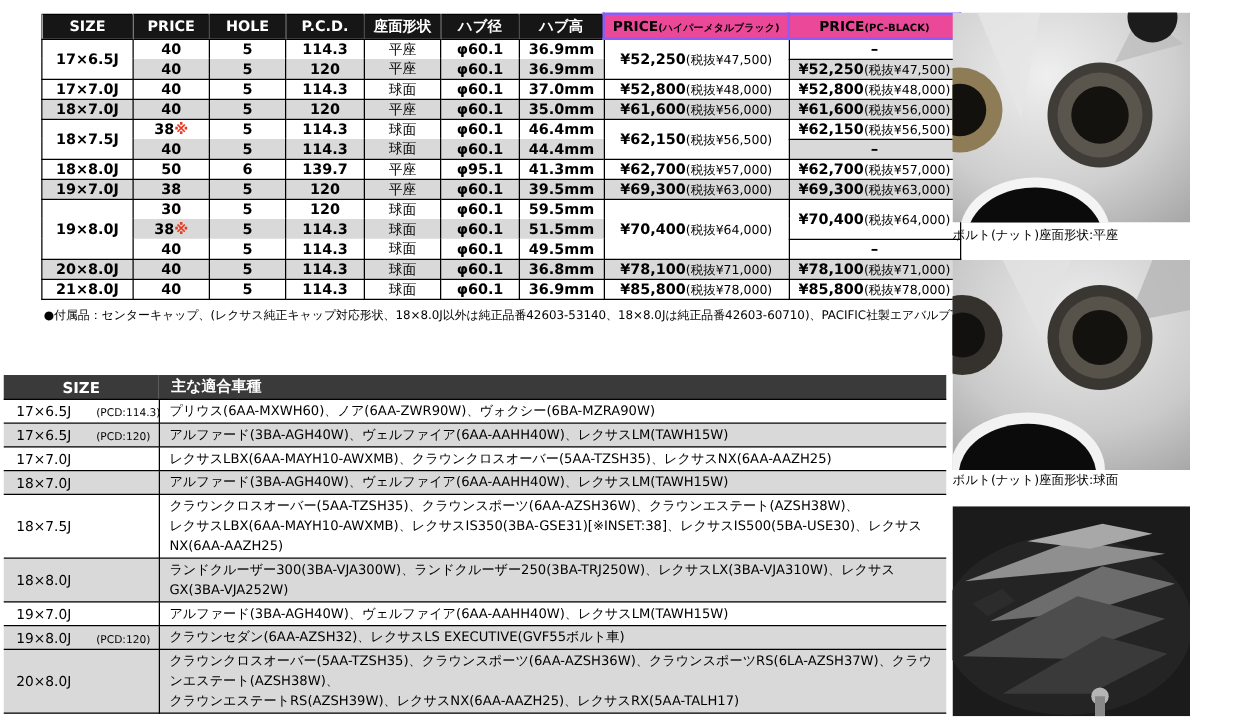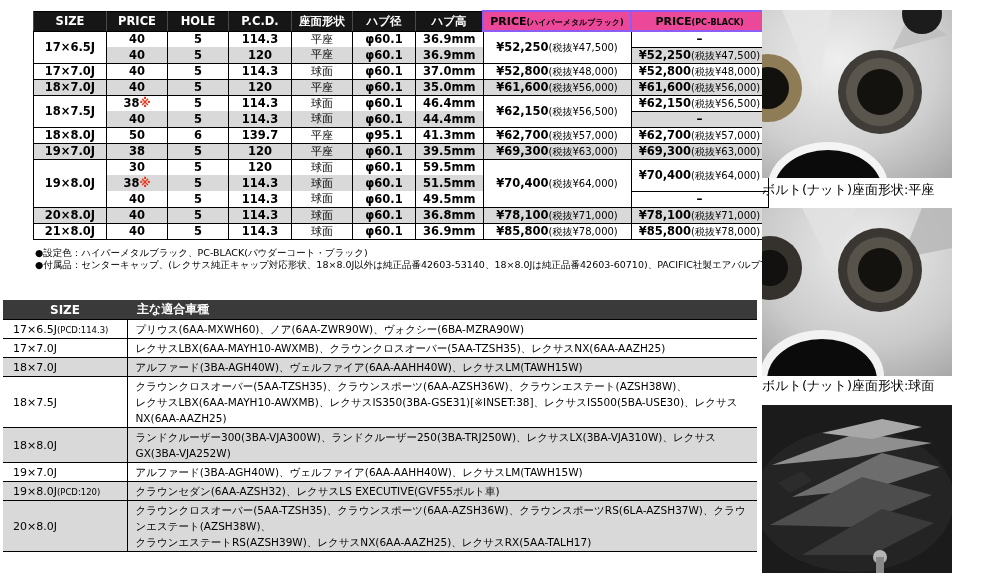--- a/index.html
+++ b/index.html
@@ -32,30 +32,30 @@
   .notes{position:absolute;left:35px;top:247px;font-size:9.5px;line-height:11.5px;}
 
   
   .fit{position:absolute;left:3px;top:300px;width:754px;}
   .fit th{background:#3a3a3a;color:#fff;height:19px;font-size:12px;font-weight:bold;
           padding:0;border-bottom:1px solid #000;}
   .fit th.fs{width:124px;text-align:center;}
   .fit th.fc{text-align:left;padding-left:10px;}
   .fit td{border-bottom:1px solid #000;vertical-align:middle;padding:0;}
   .fit td.fsize{border-right:1px solid #000;padding-left:10px;font-size:11px;white-space:nowrap;}
-  .fit td.fsize .sub{font-size:8.5px;}
+  .fit td.fsize .sub{font-size:8.5px;margin-left:20px;}
   .fit td.fcars{padding:1px 4px 1px 8px;font-size:10.5px;line-height:16px;white-space:pre-line;}
   .fit tr.stripe td{background:#d9d9d9;}
   .fit tr.s1 td{height:16px;}
 
   
   .photo{position:absolute;left:762px;width:190px;height:168px;}
   .photo svg{display:block;width:190px;height:168px;}
   #photo-flat{top:10px;} #photo-sphere{top:208px;} #photo-spoke{top:405px;}
-  .caption{position:absolute;left:762px;font-size:13px;white-space:nowrap;}
+  .caption{position:absolute;left:762px;font-size:10px;white-space:nowrap;}
   #cap-flat{top:181px;} #cap-sphere{top:377px;text-align:center;}
 </style>
 </head>
 <body>
 
 <table class="spec">
   <thead>
     <tr>
       <th class="dk" style="width:72px">SIZE</th>
       <th class="dk" style="width:60px">PRICE</th>
@@ -200,35 +200,38 @@
         <td>球面</td>
         <td class="num">φ60.1</td>
         <td class="num">36.9mm</td>
         <td class="price "><span class="pm">¥85,800</span><span class="pt">(税抜¥78,000)</span></td>
         <td class="price p2c"><span class="pm">¥85,800</span><span class="pt">(税抜¥78,000)</span></td>
       </tr>
     </tbody>
 </table>
 
 <div class="notes" id="notes">
-    <div class="note-line"><span>●設定色：ハイパーメタルブラック、PC-BLACK(パウダーコート・ブラック)</span></div>
     <div class="note-line"><span>●付属品：センターキャップ、(レクサス純正キャップ対応形状、18×8.0J以外は純正品番42603-53140、18×8.0Jは純正品番42603-60710)、PACIFIC社製エアバルブTR413C(スリーブ付)</span></div>
   </div>
 
 <table class="fit">
   <thead>
     <tr>
       <th class="fs">SIZE</th>
       <th class="fc">主な適合車種</th>
     </tr>
   </thead>
   <tbody id="fit-body">
       <tr class="s1">
         <td class="fsize">17×6.5J<span class="sub">(PCD:114.3)</span></td>
         <td class="fcars">プリウス(6AA-MXWH60)、ノア(6AA-ZWR90W)、ヴォクシー(6BA-MZRA90W)</td>
+      </tr>
+      <tr class="stripe s1">
+        <td class="fsize">17×6.5J<span class="sub">(PCD:120)</span></td>
+        <td class="fcars">アルファード(3BA-AGH40W)、ヴェルファイア(6AA-AAHH40W)、レクサスLM(TAWH15W)</td>
       </tr>
       <tr class="s1">
         <td class="fsize">17×7.0J</td>
         <td class="fcars">レクサスLBX(6AA-MAYH10-AWXMB)、クラウンクロスオーバー(5AA-TZSH35)、レクサスNX(6AA-AAZH25)</td>
       </tr>
       <tr class="stripe s1">
         <td class="fsize">18×7.0J</td>
         <td class="fcars">アルファード(3BA-AGH40W)、ヴェルファイア(6AA-AAHH40W)、レクサスLM(TAWH15W)</td>
       </tr>
       <tr>

